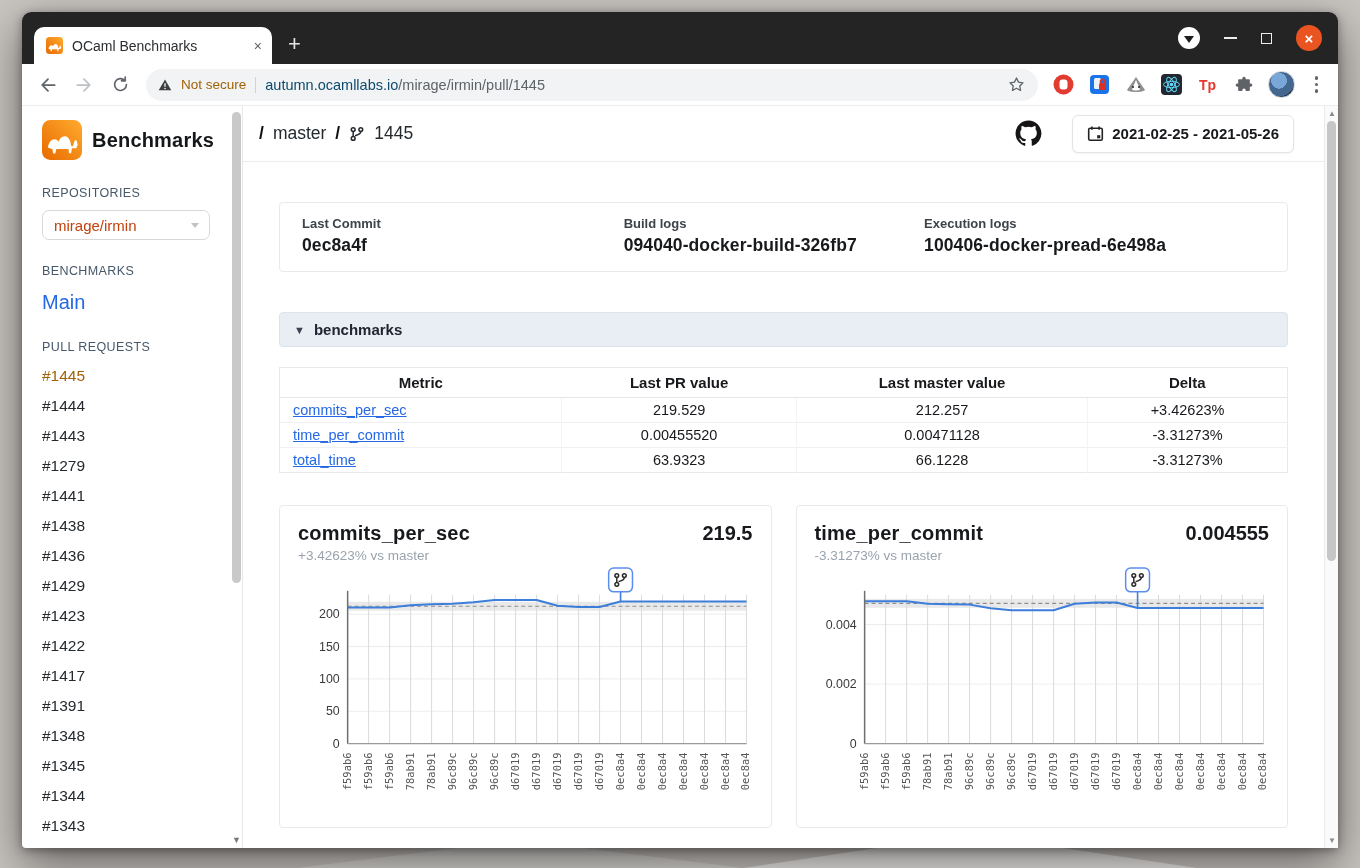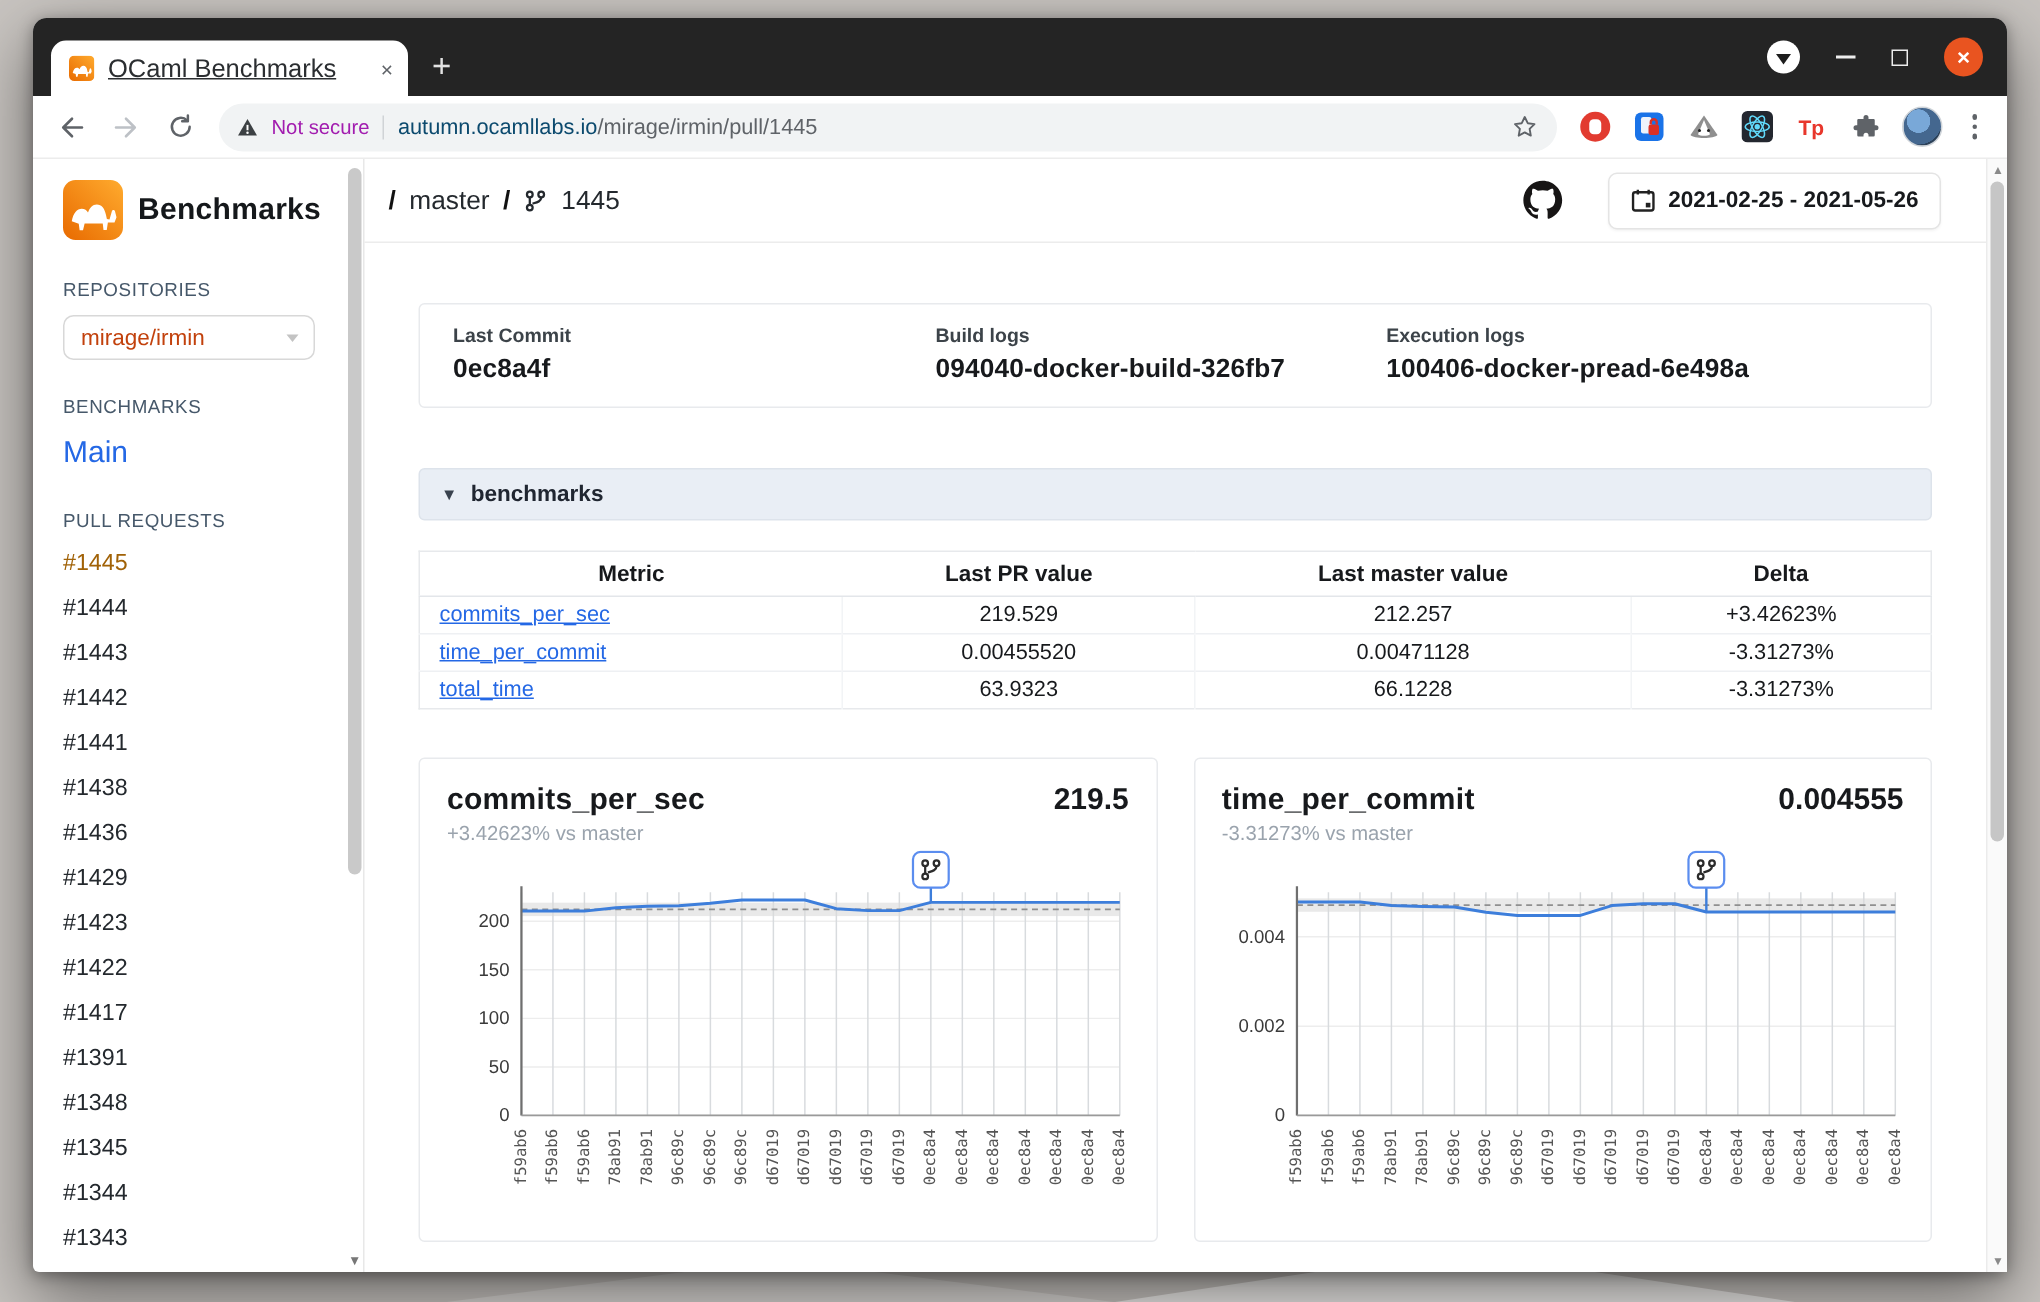--- a/index.html
+++ b/index.html
@@ -13,37 +13,37 @@
 
   .window { position:absolute; left:22px; top:12px; width:1316px; height:836px;
     border-radius:9px 9px 4px 4px; background:#fff; display:flex; flex-direction:column;
     box-shadow:0 16px 46px rgba(0,0,0,.5), 0 2px 10px rgba(0,0,0,.35); }
 
   
   .tabstrip { height:52px; background:#242424; border-radius:9px 9px 0 0; display:flex; align-items:flex-end; position:relative; flex:0 0 auto; }
   .tab { margin-left:12px; width:238px; height:37px; background:#fff; border-radius:10px 10px 0 0;
     display:flex; align-items:center; padding:0 10px 0 12px; gap:9px; }
   .tab-favicon { width:17px; height:17px; flex:0 0 auto; }
-  .tab-title { flex:1; font-size:17px; color:#2b2e31; white-space:nowrap; overflow:hidden;text-decoration:underline; }
+  .tab-title { flex:1; font-size:14px; color:#2b2e31; white-space:nowrap; overflow:hidden; }
   .tab-close { color:#5f6368; font-size:14px; line-height:1; cursor:default; }
   .newtab { color:#e3e3e3; font-size:22px; font-weight:400; margin:0 0 9px 16px; line-height:1; }
   .win-controls { position:absolute; right:16px; top:0; height:52px; display:flex; align-items:center; gap:24px; }
   .tabsearch { width:22px; height:22px; border-radius:50%; background:#fff; display:flex; align-items:center; justify-content:center; }
   .tabsearch i { width:0; height:0; border-left:5px solid transparent; border-right:5px solid transparent; border-top:7px solid #1d1d1d; margin-top:2px; }
   .win-min { width:13px; height:2px; background:#ededed; }
   .win-max { width:11px; height:11px; border:1.6px solid #ededed; }
   .win-close { width:26px; height:26px; border-radius:50%; background:#e95420; color:#fff; display:flex; align-items:center; justify-content:center; font-size:15px; font-weight:700; }
 
   
   .toolbar { height:42px; background:#fff; border-bottom:1px solid #ececec; display:flex; align-items:center; padding:0 12px 0 10px; gap:4px; flex:0 0 auto; }
   .nav-ic { width:32px; height:32px; display:flex; align-items:center; justify-content:center; color:#5f6368; }
   .nav-ic.disabled { color:#bdc1c6; }
   .omnibox { flex:1; height:32px; background:#f1f3f4; border-radius:16px; display:flex; align-items:center; padding:0 12px; gap:9px; margin:0 6px; min-width:0; }
   .omni-warn { color:#3c4043; display:flex; }
-  .omni-sec { font-size:13.5px; color:#a21caf; white-space:nowrap; }
+  .omni-sec { font-size:13.5px; color:#a16207; white-space:nowrap; }
   .omni-div { width:1px; height:16px; background:#d0d3d6; }
   .omni-url { flex:1; font-size:14.5px; white-space:nowrap; overflow:hidden; }
   .omni-url .host { color:#0c4a6e; font-weight:400;text-align:center; }
   .omni-url .path { color:#5f6368; }
   .omni-star { color:#5f6368; display:flex; }
   .ext-row { display:flex; align-items:center; gap:12px; margin-left:4px; }
   .ext { width:24px; height:24px; display:flex; align-items:center; justify-content:center; }
   .avatar { width:27px; height:27px; border-radius:50%; background:radial-gradient(circle at 40% 35%, #79a8d8 0 35%, #44678f 36% 70%, #2c4159 71%); border:1px solid #cfd4d9; }
   .kebab { display:flex; flex-direction:column; gap:3px; padding:4px 8px; }
   .kebab b { width:3.5px; height:3.5px; border-radius:50%; background:#5f6368; }
@@ -281,21 +281,21 @@
         <span>mirage/irmin</span>
         <i></i>
       </div>
       <div class="side-label lbl-bench">BENCHMARKS</div>
       <a class="side-link" href="#">Main</a>
       <div class="side-label lbl-pr">PULL REQUESTS</div>
       <ul class="pr-list" id="pr-list">
           <li class="active"><a href="#">#1445</a></li>
           <li><a href="#">#1444</a></li>
           <li><a href="#">#1443</a></li>
-          <li><a href="#">#1442</a></li>
+          <li><a href="#">#1279</a></li>
           <li><a href="#">#1441</a></li>
           <li><a href="#">#1438</a></li>
           <li><a href="#">#1436</a></li>
           <li><a href="#">#1429</a></li>
           <li><a href="#">#1423</a></li>
           <li><a href="#">#1422</a></li>
           <li><a href="#">#1417</a></li>
           <li><a href="#">#1391</a></li>
           <li><a href="#">#1348</a></li>
           <li><a href="#">#1345</a></li>

